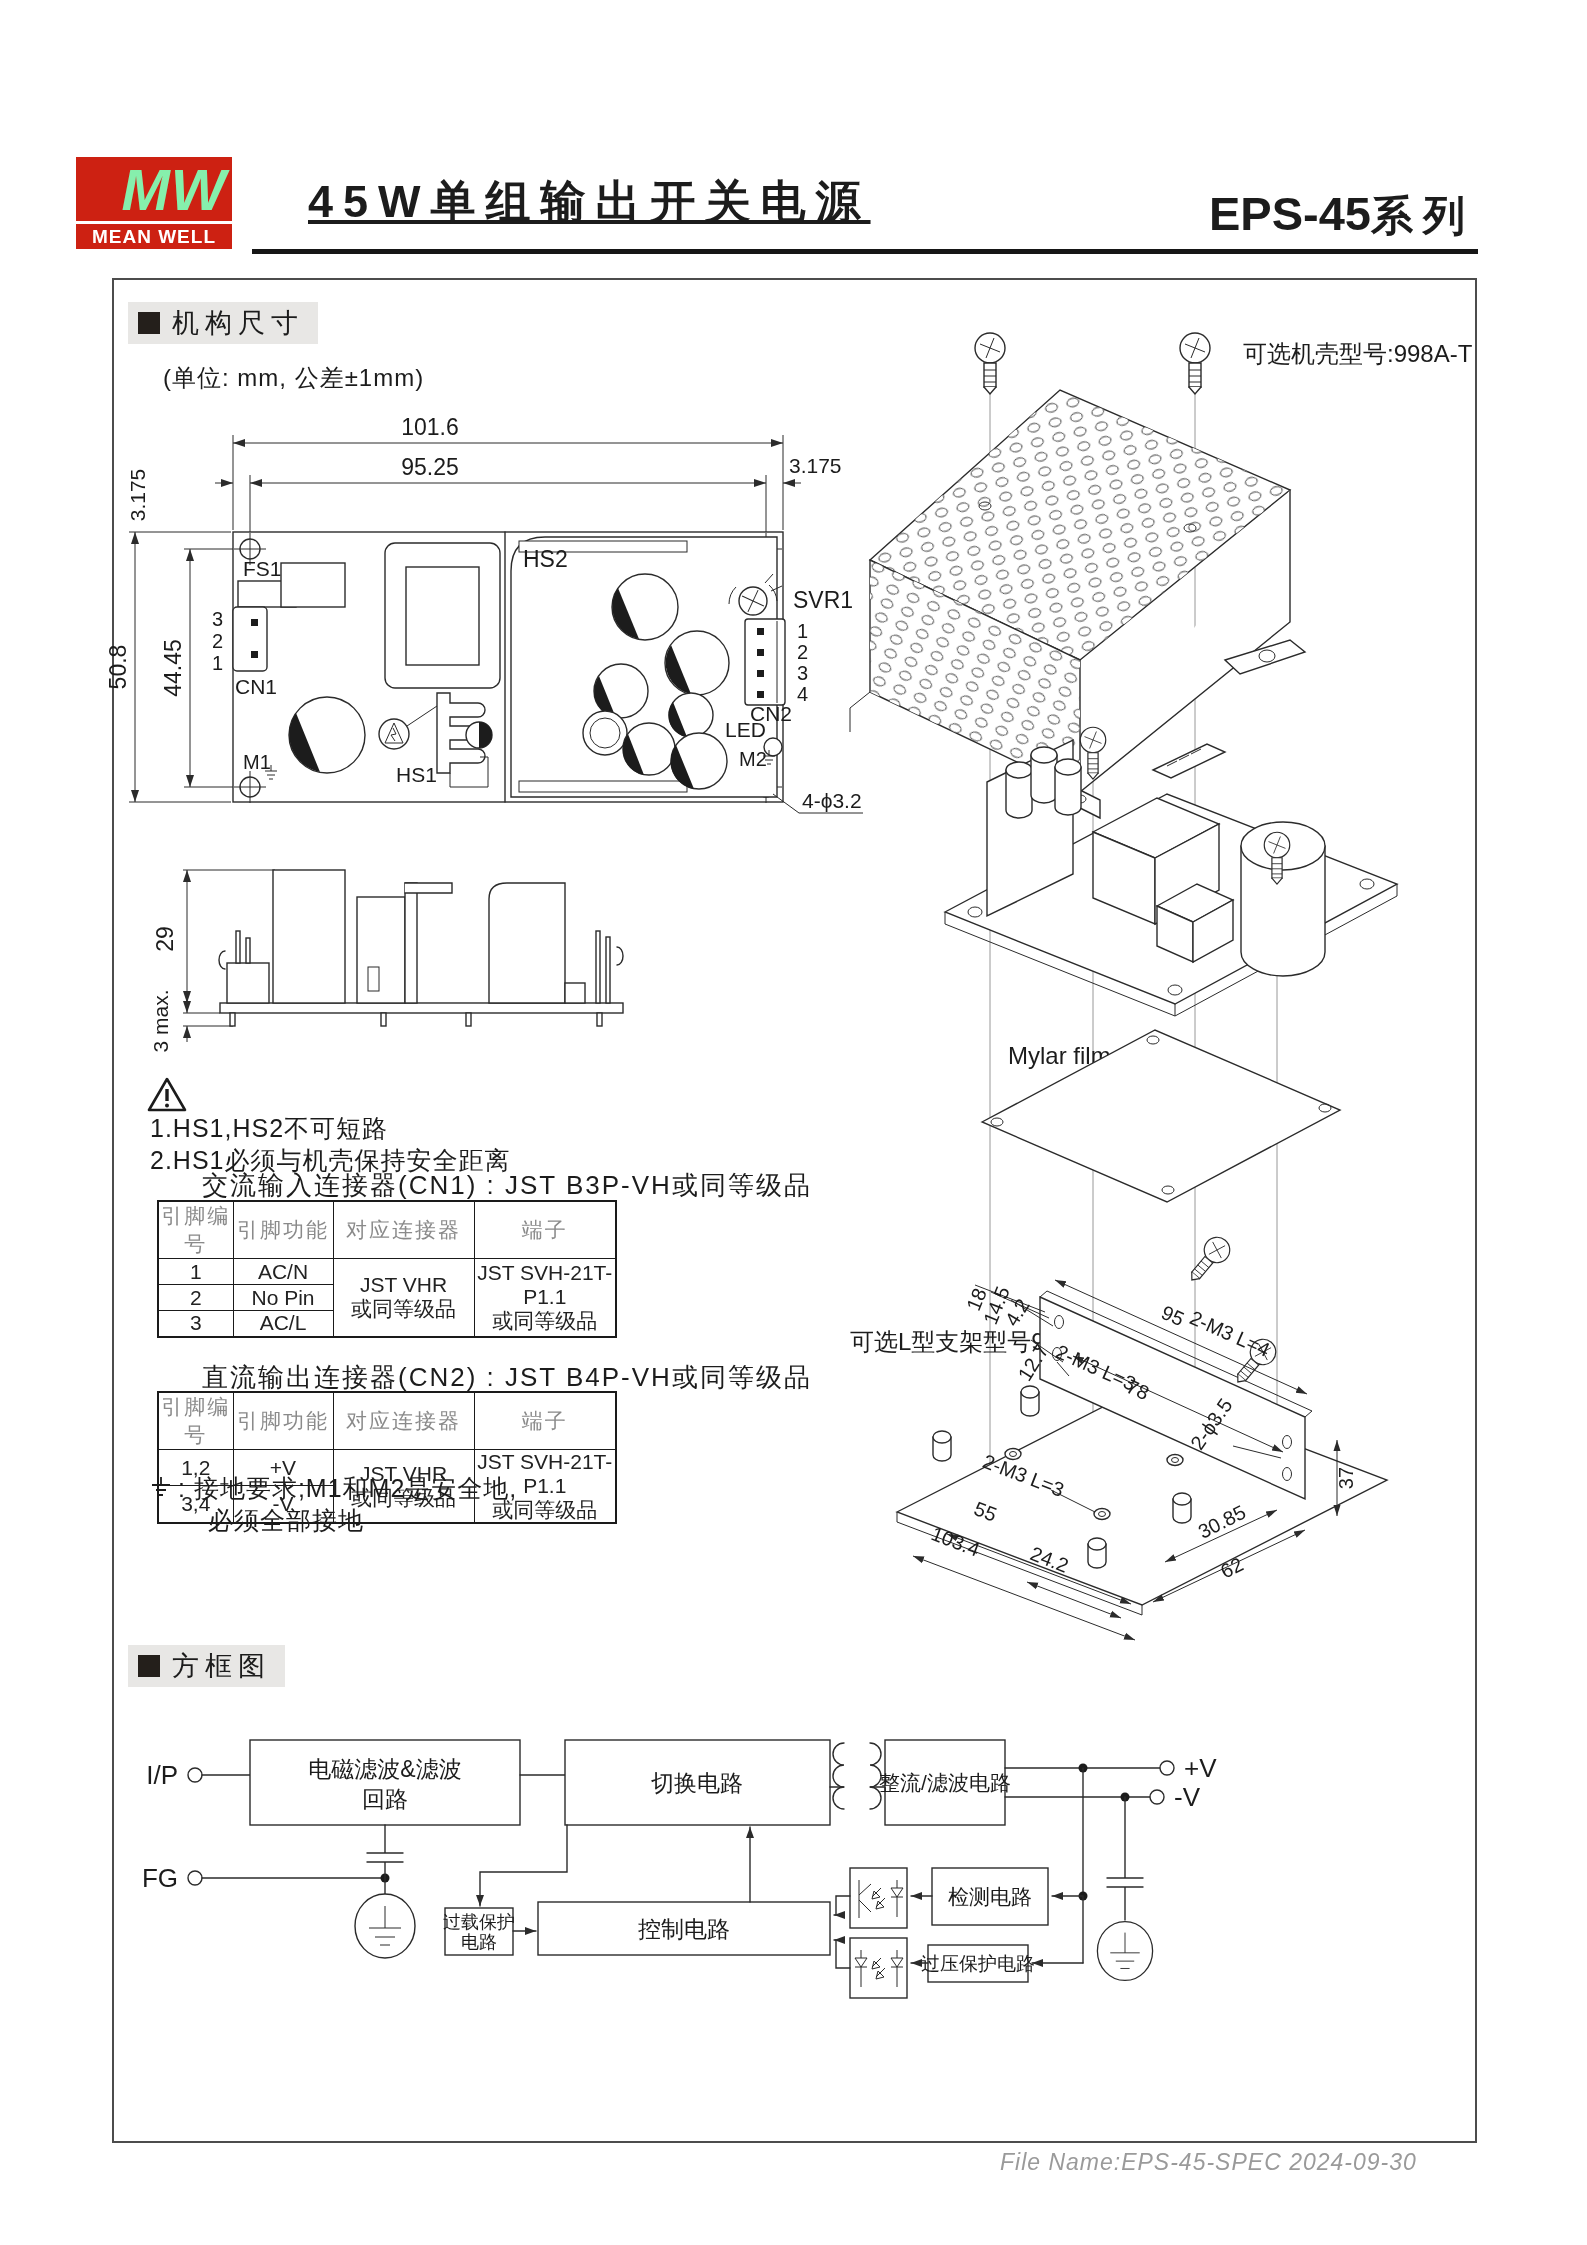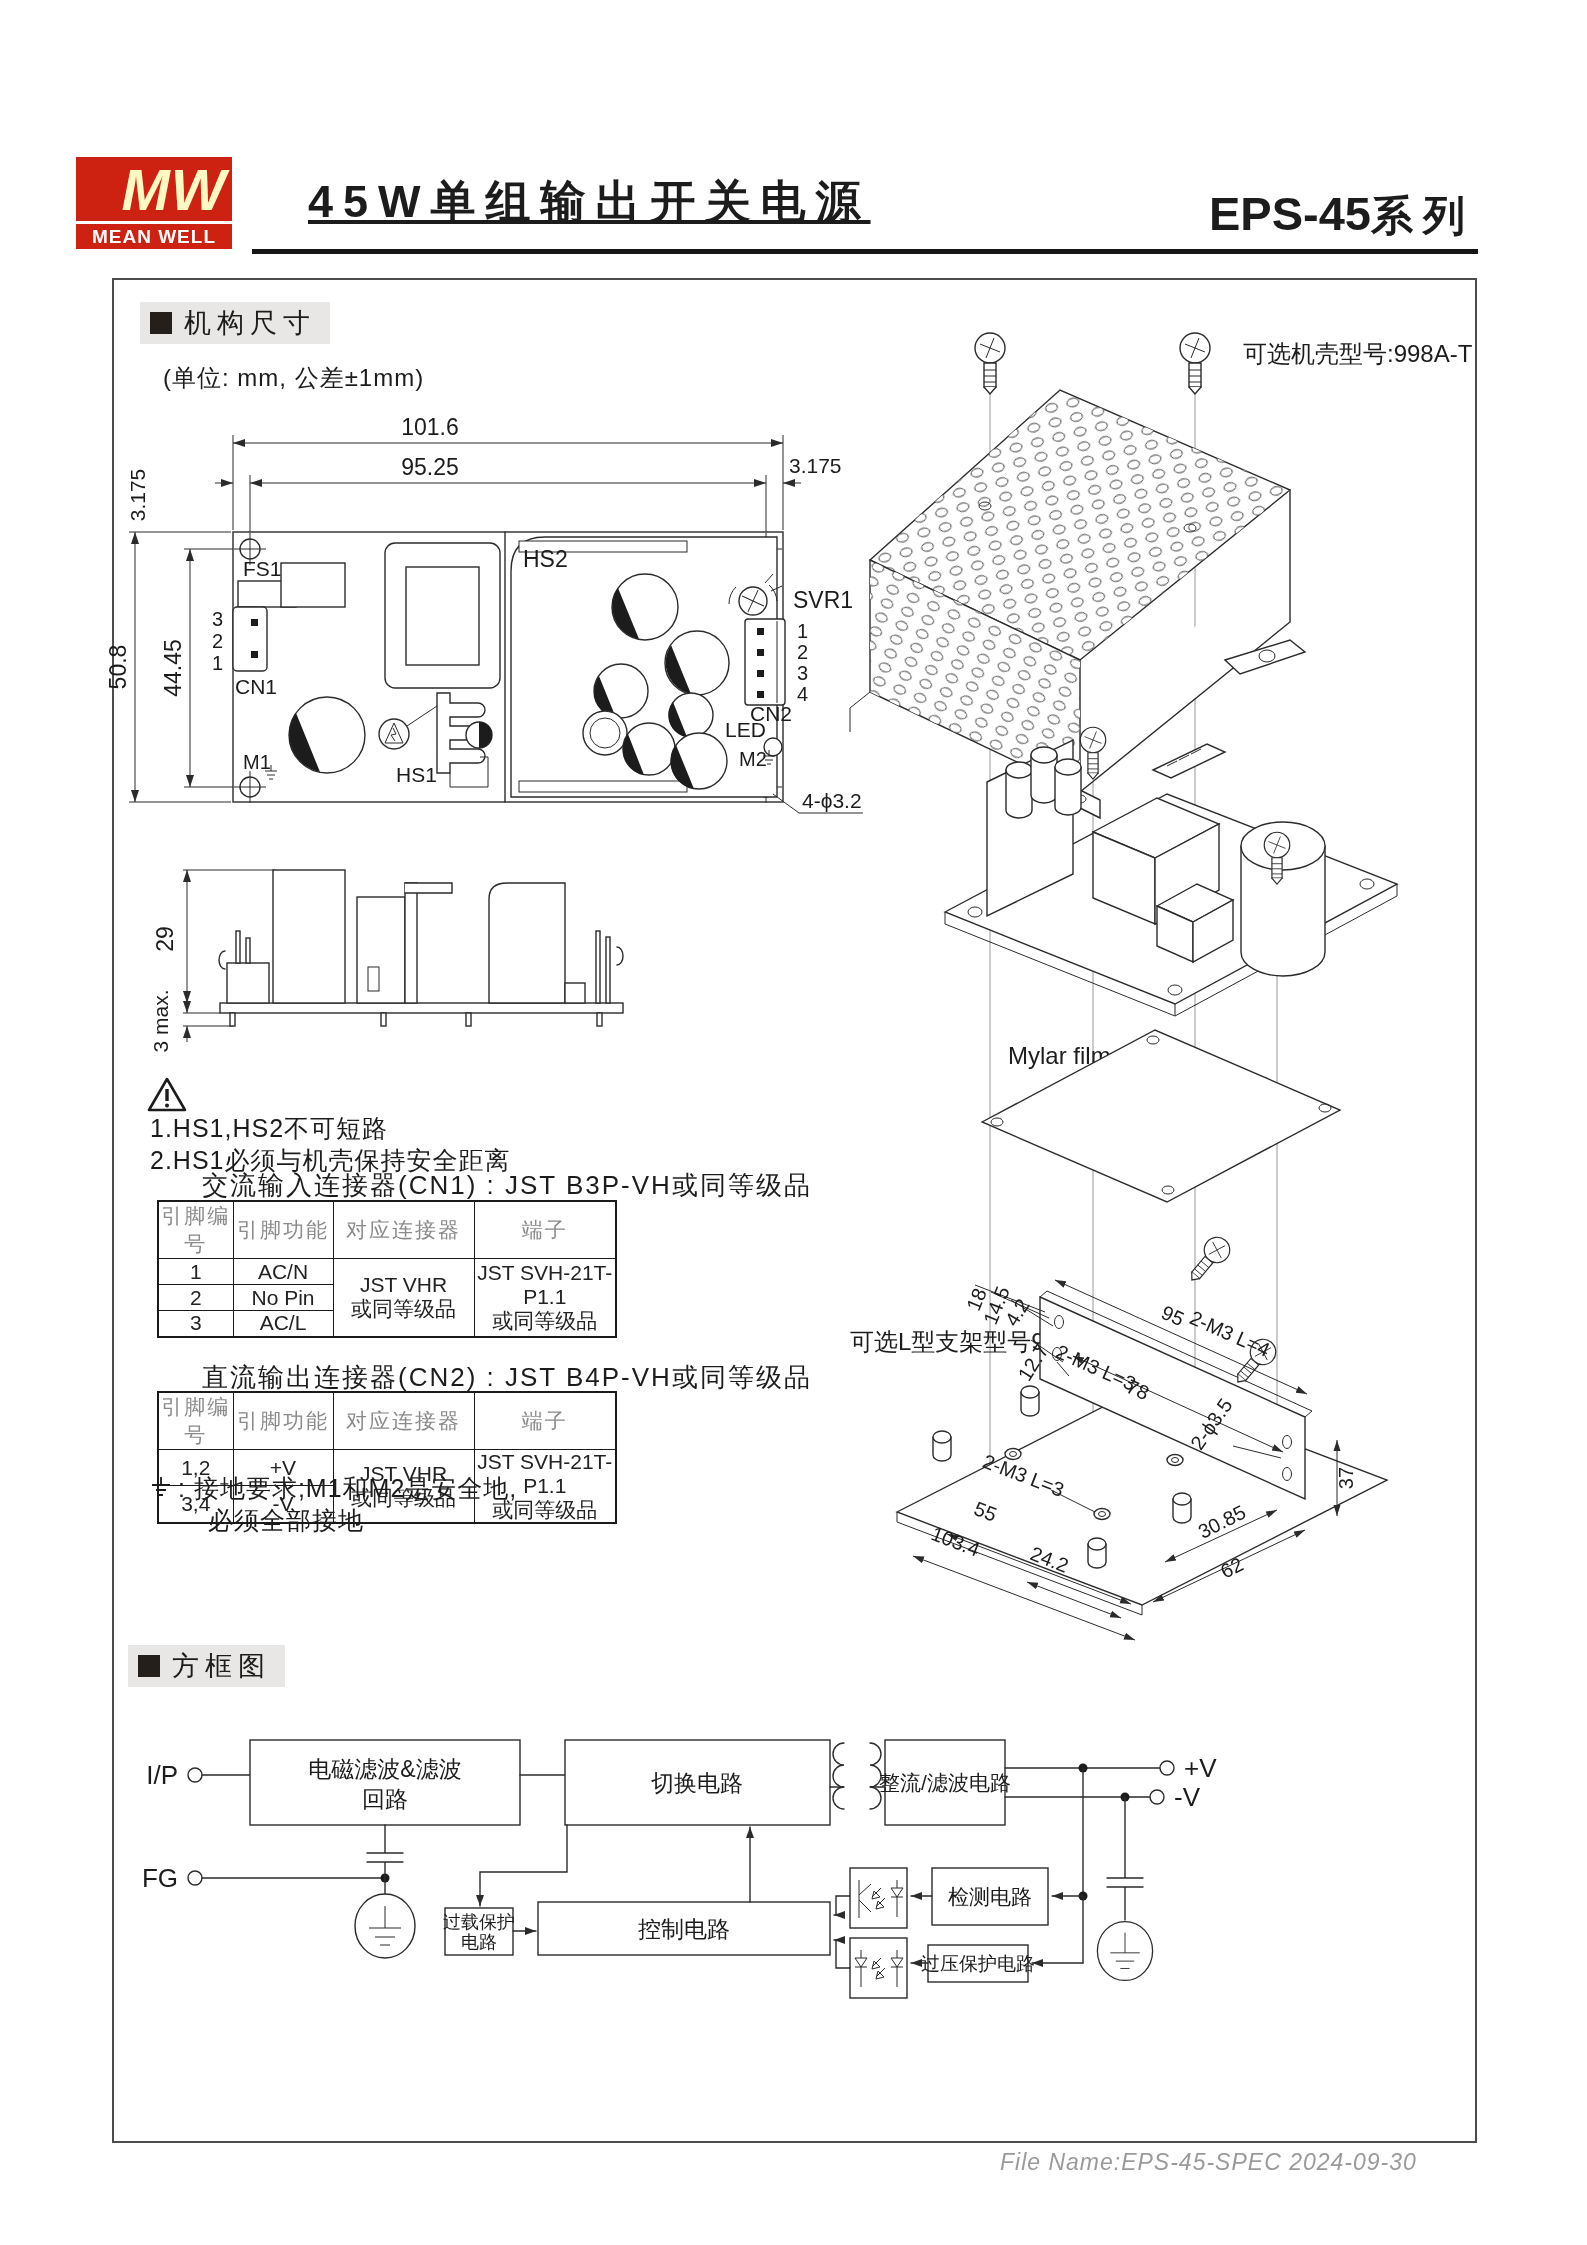--- a/index.html
+++ b/index.html
@@ -2,36 +2,36 @@
 <html><head>
 <meta charset="utf-8">
 <style>
   html,body { margin:0; padding:0; background:#ffffff; }
   .page { position:relative; width:1587px; height:2245px; background:#fff;
           font-family:"Liberation Sans", sans-serif; color:#1c1c1c; overflow:hidden; }
   .abs { position:absolute; }
 
   
   .logo { left:76px; top:157px; width:156px; }
-  .logo-top { height:64px; background:#cd2112; color:#fef9c3; display:flex; align-items:center; justify-content:center;
+  .logo-top { height:64px; background:#cd2112; color:#86efac; display:flex; align-items:center; justify-content:center;
               font-size:58px; font-weight:bold; font-style:italic; letter-spacing:1px;padding-left:40px; }
   .logo-bottom { margin-top:3px; height:25px; background:#cd2112; color:#fff; display:flex; align-items:center; justify-content:center;
               font-size:19px; font-weight:bold; letter-spacing:1px; }
   .page-title { left:308px; top:172px; font-size:45px; font-weight:bold; letter-spacing:10px; white-space:nowrap;text-decoration:underline; }
   .series { top:186px; right:112px; white-space:nowrap; }
   .series .code { font-size:47px; font-weight:bold; }
   .series .suffix { font-size:42px; font-weight:600; letter-spacing:10px; }
   .header-rule { left:252px; top:249px; width:1226px; height:5px; background:#161616; }
 
   .content-border { left:112px; top:278px; width:1361px; height:1861px; border:2px solid #4c4c4c; }
 
   .chip { background:#e8e7e5; display:flex; align-items:center; padding:0 14px 0 10px; height:42px; }
   .chip .sq { width:22px; height:22px; background:#241f1b; margin-right:12px; }
   .chip .lbl { font-size:27px; letter-spacing:6px; font-weight:500; }
-  .chip-mech { left:140px; top:302px; }
+  .chip-mech { left:128px; top:302px; }
   .chip-block { left:128px; top:1645px; }
   .unit-note { left:163px; top:362px; font-size:24px; letter-spacing:1px; }
 
   
   .warn-notes { left:150px; top:1112px; font-size:25px; line-height:32px; letter-spacing:1px; }
   .tbl-title { font-size:26px; letter-spacing:2px; white-space:nowrap;margin-left:44px; }
   table.spec { border-collapse:collapse; table-layout:fixed;border-radius:12px; }
   table.spec th, table.spec td { border:1.6px solid #1a1a1a; text-align:center; vertical-align:middle; padding:0; }
   table.spec { border:2.4px solid #1a1a1a; }
   table.spec th { font-weight:normal; color:#8a8a8a; font-size:21px; letter-spacing:2px; }

